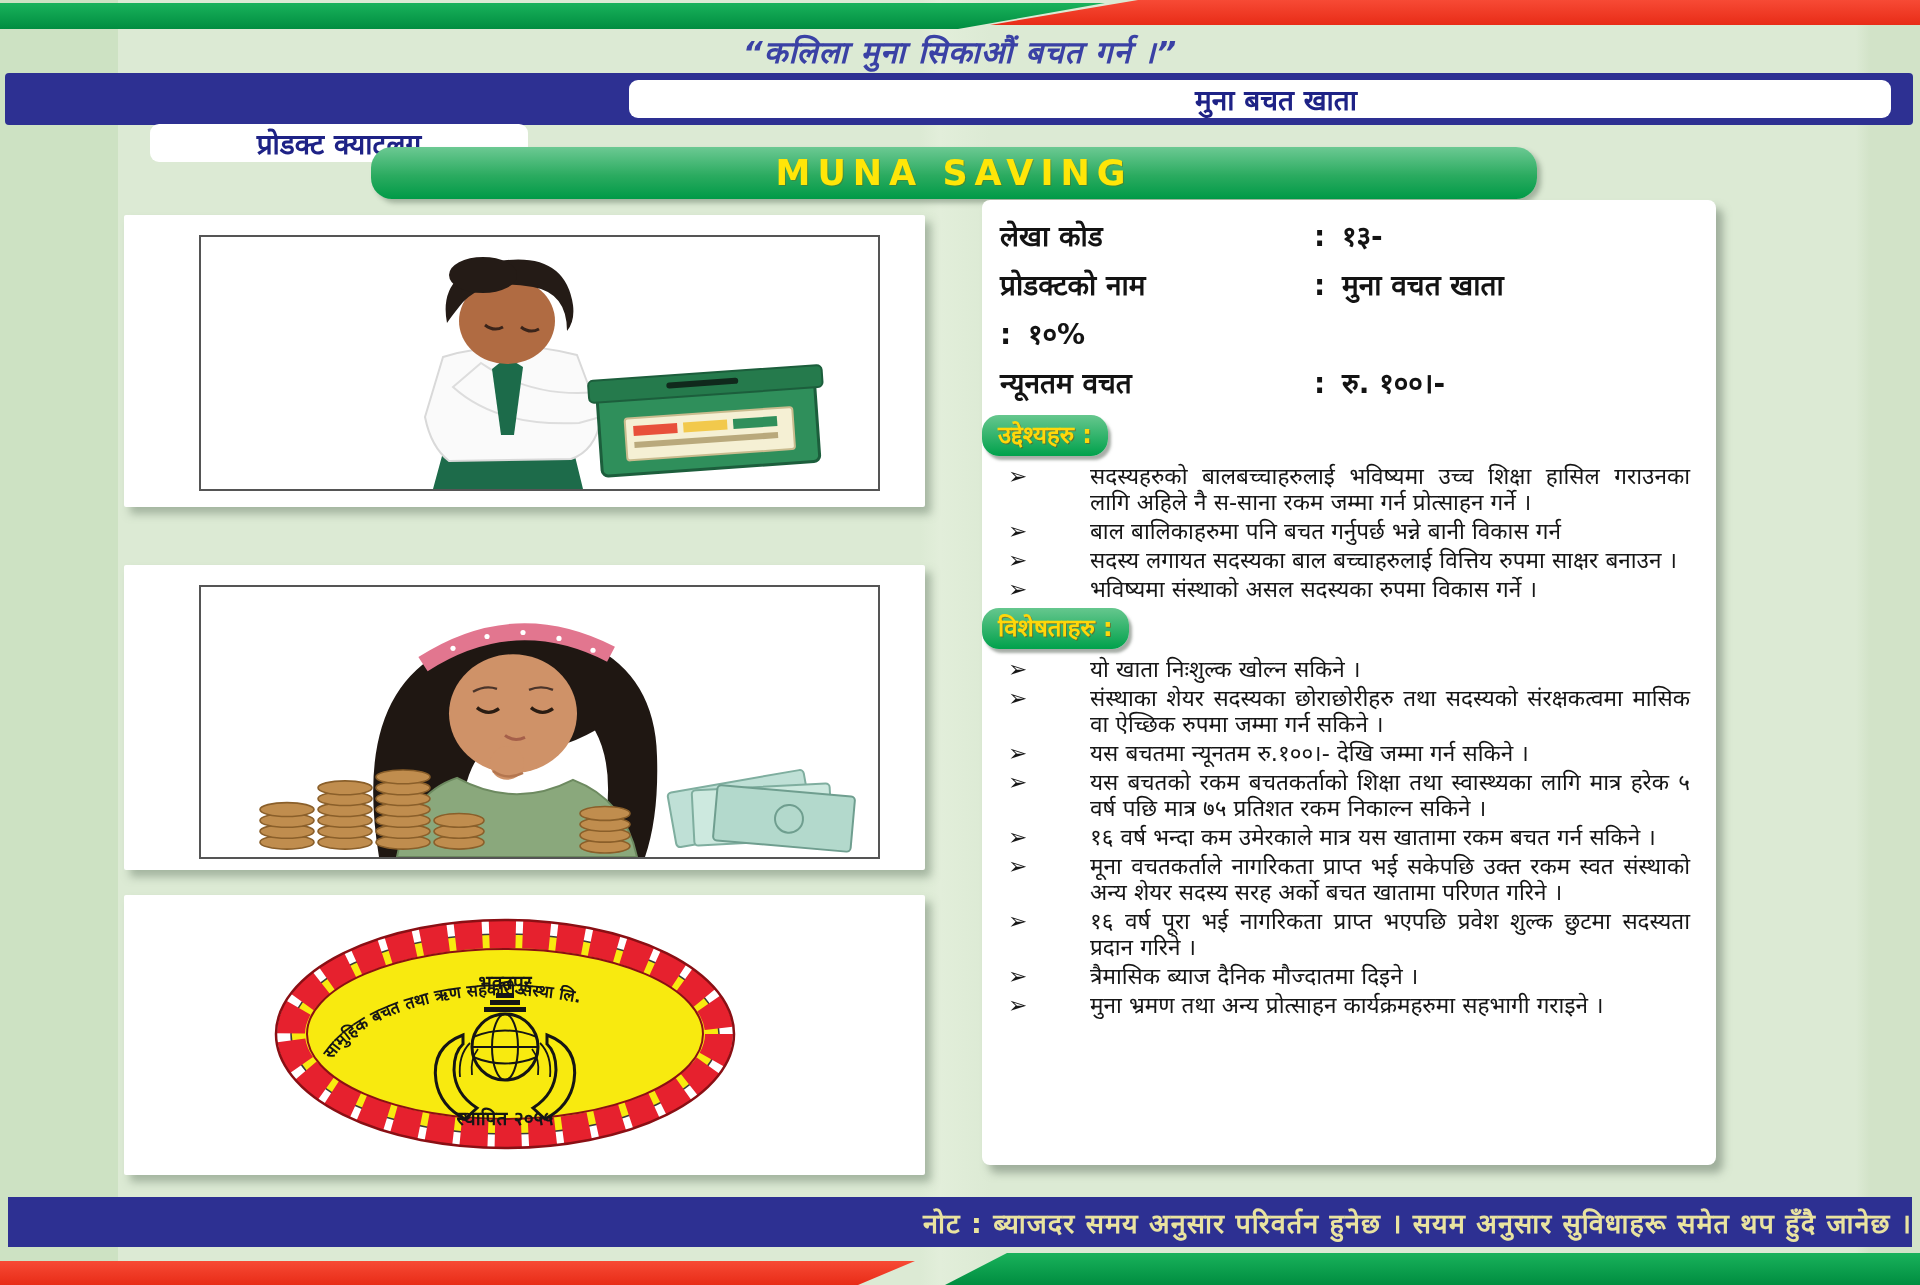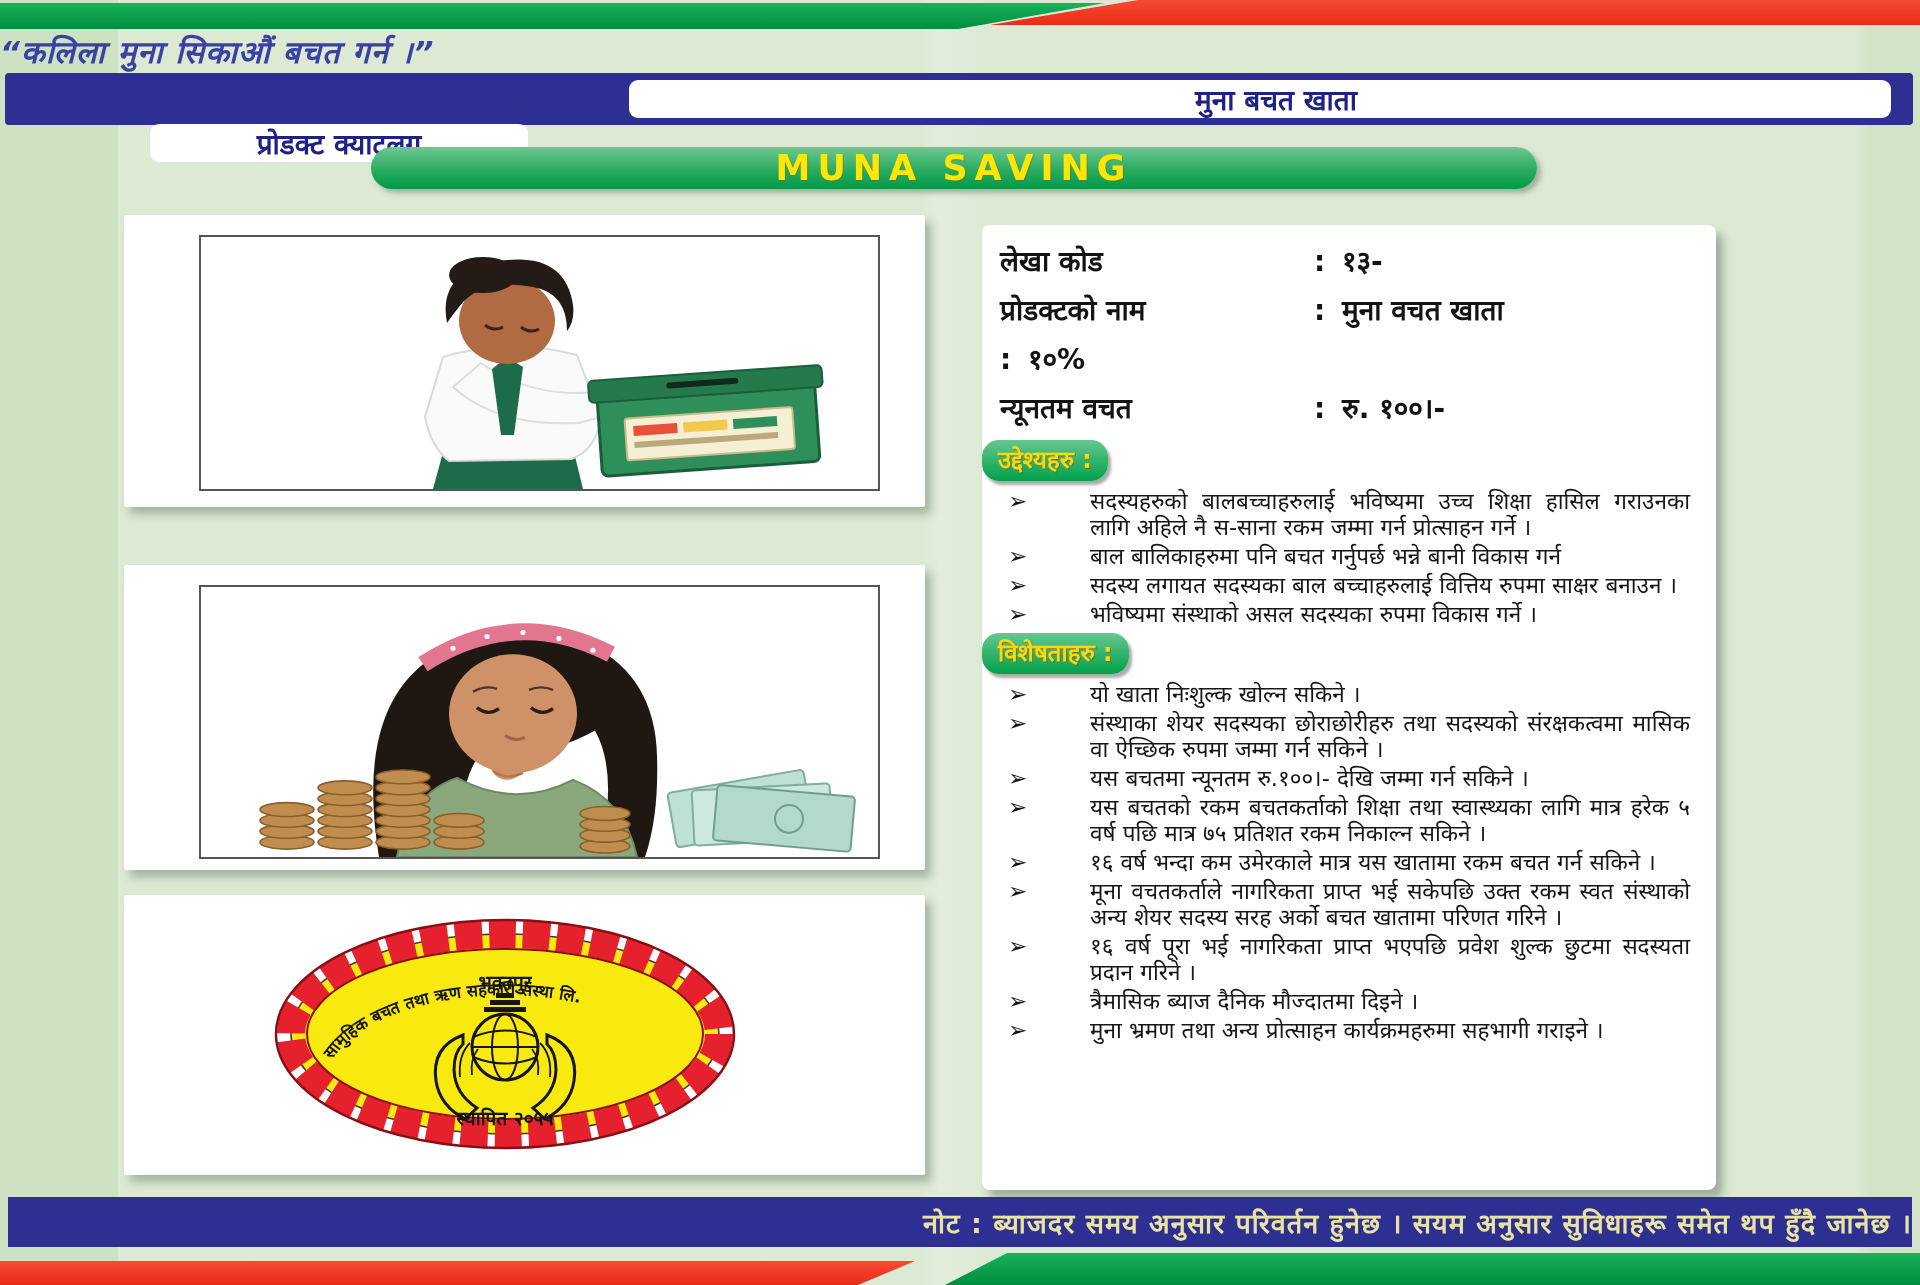--- a/index.html
+++ b/index.html
@@ -18,36 +18,36 @@
   .stripe-green-top{left:0;top:3px;width:1105px;height:26px;background:linear-gradient(180deg,#19b25b,#008d40);
     clip-path:polygon(0 0,1105px 0,958px 100%,0 100%);}
   .stripe-red-top{left:960px;top:0;width:960px;height:25px;background:linear-gradient(180deg,#f74a35,#e82c17);
     clip-path:polygon(178px 0,100% 0,100% 100%,30px 100%);}
   .stripe-red-bottom{left:0;top:1261px;width:915px;height:24px;background:linear-gradient(180deg,#f74a35,#e82c17);
     clip-path:polygon(0 0,100% 0,858px 100%,0 100%);}
   .stripe-green-bottom{left:945px;top:1253px;width:975px;height:32px;background:linear-gradient(180deg,#19b25b,#008d40);
     clip-path:polygon(62px 0,100% 0,100% 100%,0 100%);}
   
   .quote{
-    position:absolute;left:0;top:30px;width:1920px;text-align:left;
+    position:absolute;left:0;top:30px;width:1920px;text-align:center;
     font-size:31px;font-weight:bold;font-style:italic;color:#3a41a5;letter-spacing:1px;
   }
   .title-bar{
     position:absolute;left:5px;top:73px;width:1908px;height:52px;
     background:#2d3092;border-radius:4px;
   }
   .title-box{
     position:absolute;top:7px;height:38px;background:#ffffff;border-radius:9px;
     display:flex;align-items:center;justify-content:center;
     font-size:28px;font-weight:bold;color:#1e2286;
   }
   .title-box.catalog{left:145px;width:378px;margin-top:44px;}
   .title-box.account{left:624px;width:1230px;padding-left:32px;}
   .banner-pill{
-    position:absolute;left:371px;top:147px;width:1166px;height:42px;border-radius:21px;
+    position:absolute;left:371px;top:147px;width:1166px;height:52px;border-radius:21px;
     background:linear-gradient(180deg,#6cc993 0%,#2bab60 55%,#009a47 100%);
     box-shadow:4px 4px 5px rgba(90,110,90,.45);
     display:flex;align-items:center;justify-content:center;
   }
   .banner-text{
     font-size:35px;font-weight:800;color:#ffe608;letter-spacing:7px;
     text-shadow:1px 1px 0 rgba(120,90,0,.35);
   }
   
   .card{
@@ -62,21 +62,21 @@
   }
   .c1 .photo-frame{height:252px;}
   .c2 .photo-frame{height:270px;}
   .photo-frame svg{display:block;width:100%;height:100%;}
   .logo-wrap{position:absolute;left:141px;top:22px;width:480px;height:235px;}
   
   .panel{
     position:absolute;left:982px;top:200px;width:734px;height:965px;
     background:#ffffff;border-radius:8px;
     box-shadow:7px 8px 9px rgba(110,125,110,.55);
-    padding:16px 22px 0 18px;box-sizing:border-box;overflow:hidden;margin-top:25px;
+    padding:16px 22px 0 18px;box-sizing:border-box;overflow:hidden;
   }
   .kv-row{display:flex;align-items:baseline;height:49px;font-size:28px;font-weight:bold;color:#131313;}
   .kv-label{width:314px;}
   .kv-colon{width:28px;}
   .section-pill{
     display:inline-block;margin-left:-18px;margin-top:3px;margin-bottom:7px;
     background:linear-gradient(180deg,#66c78e,#00a14b);
     color:#ffd70a;font-weight:bold;font-size:24px;
     padding:2px 16px 6px 16px;border-radius:17px;
     box-shadow:3px 4px 3px rgba(95,105,95,.55);

